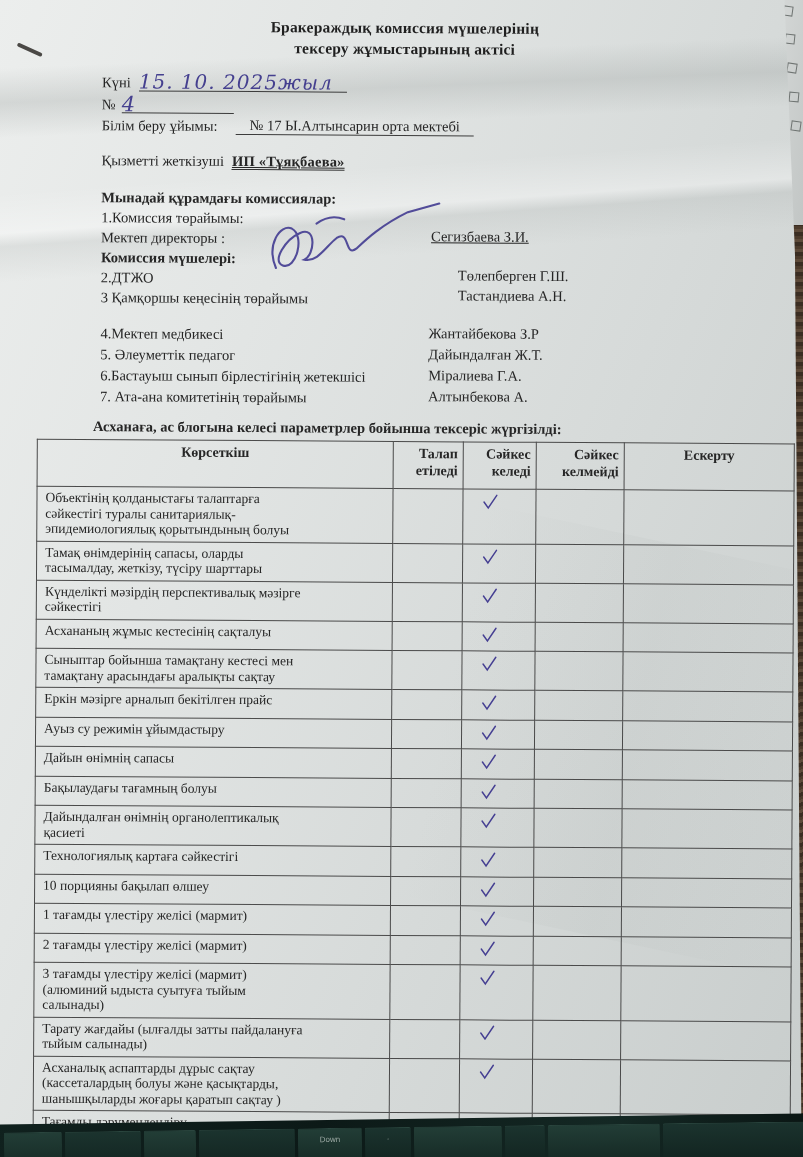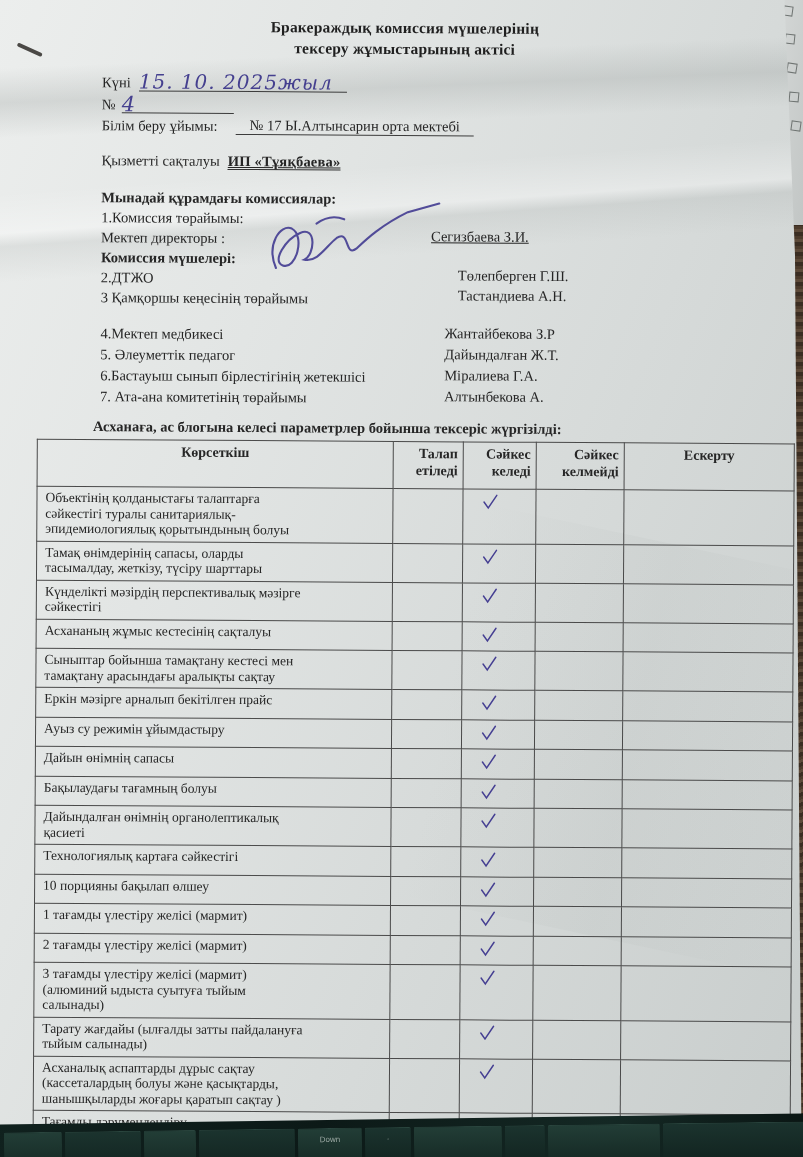--- a/index.html
+++ b/index.html
@@ -47,21 +47,21 @@
   .provider b{border-bottom:1.6px solid #333;margin-left:8px;letter-spacing:.2px;text-decoration:underline;}
 
   .commission{margin:13px 0 0 99px;font-size:14.5px;}
   .c-line{height:20px;position:relative;}
   .c-head{font-weight:bold;height:20px;}
   .chair-name{position:absolute;left:330px;top:-3px;text-decoration:underline;}
   .member .name{position:absolute;top:-4px;text-align:right;}
   .members-a .member .name{left:357px;}
   .members-b{margin-top:16px;}
   .members-b .member{height:21px;}
-  .members-b .member .name{left:344px;top:-2px;}
+  .members-b .member .name{left:328px;top:-2px;}
 
   .signature{position:absolute;left:258px;top:208px;transform:rotate(-5deg);}
   .signature svg path{stroke:#453f92;stroke-width:2.1;fill:none;stroke-linecap:round;opacity:.92;}
 
   .intro{margin:9px 0 0 92px;font-weight:bold;font-size:14.5px;}
 
   table.insp{position:absolute;left:36px;top:441px;width:757px;border-collapse:collapse;table-layout:fixed;}
   table.insp th,table.insp td{border:1.2px solid #4a4a4a;vertical-align:top;}
   table.insp th{font-size:14px;font-weight:bold;padding:3px 5px;white-space:pre-line;line-height:17px;height:40px;}
   th.h-ind{text-align:center;vertical-align:middle;}
@@ -115,21 +115,21 @@
         <div class="f-row">
           <span class="lbl">Күні</span><span class="u date"><span class="hand">15. 10. 2025жыл</span></span>
         </div>
         <div class="f-row">
           <span class="lbl">№</span><span class="u num"><span class="hand">4</span></span>
         </div>
         <div class="f-row">
           <span class="lbl">Білім беру ұйымы:</span><span class="u org">№ 17 Ы.Алтынсарин орта мектебі</span>
         </div>
         <div class="f-row provider">
-          <span class="lbl">Қызметті сақталуы</span><b>ИП «Тұяқбаева»</b>
+          <span class="lbl">Қызметті жеткізуші</span><b>ИП «Тұяқбаева»</b>
         </div>
       </div>
 
       <div class="commission">
         <div class="c-head">Мынадай құрамдағы комиссиялар:</div>
         <div class="c-line">1.Комиссия төрайымы:</div>
         <div class="c-line">
           <span>Мектеп директоры :</span>
           <span class="chair-name">Сегизбаева З.И.</span>
         </div>

